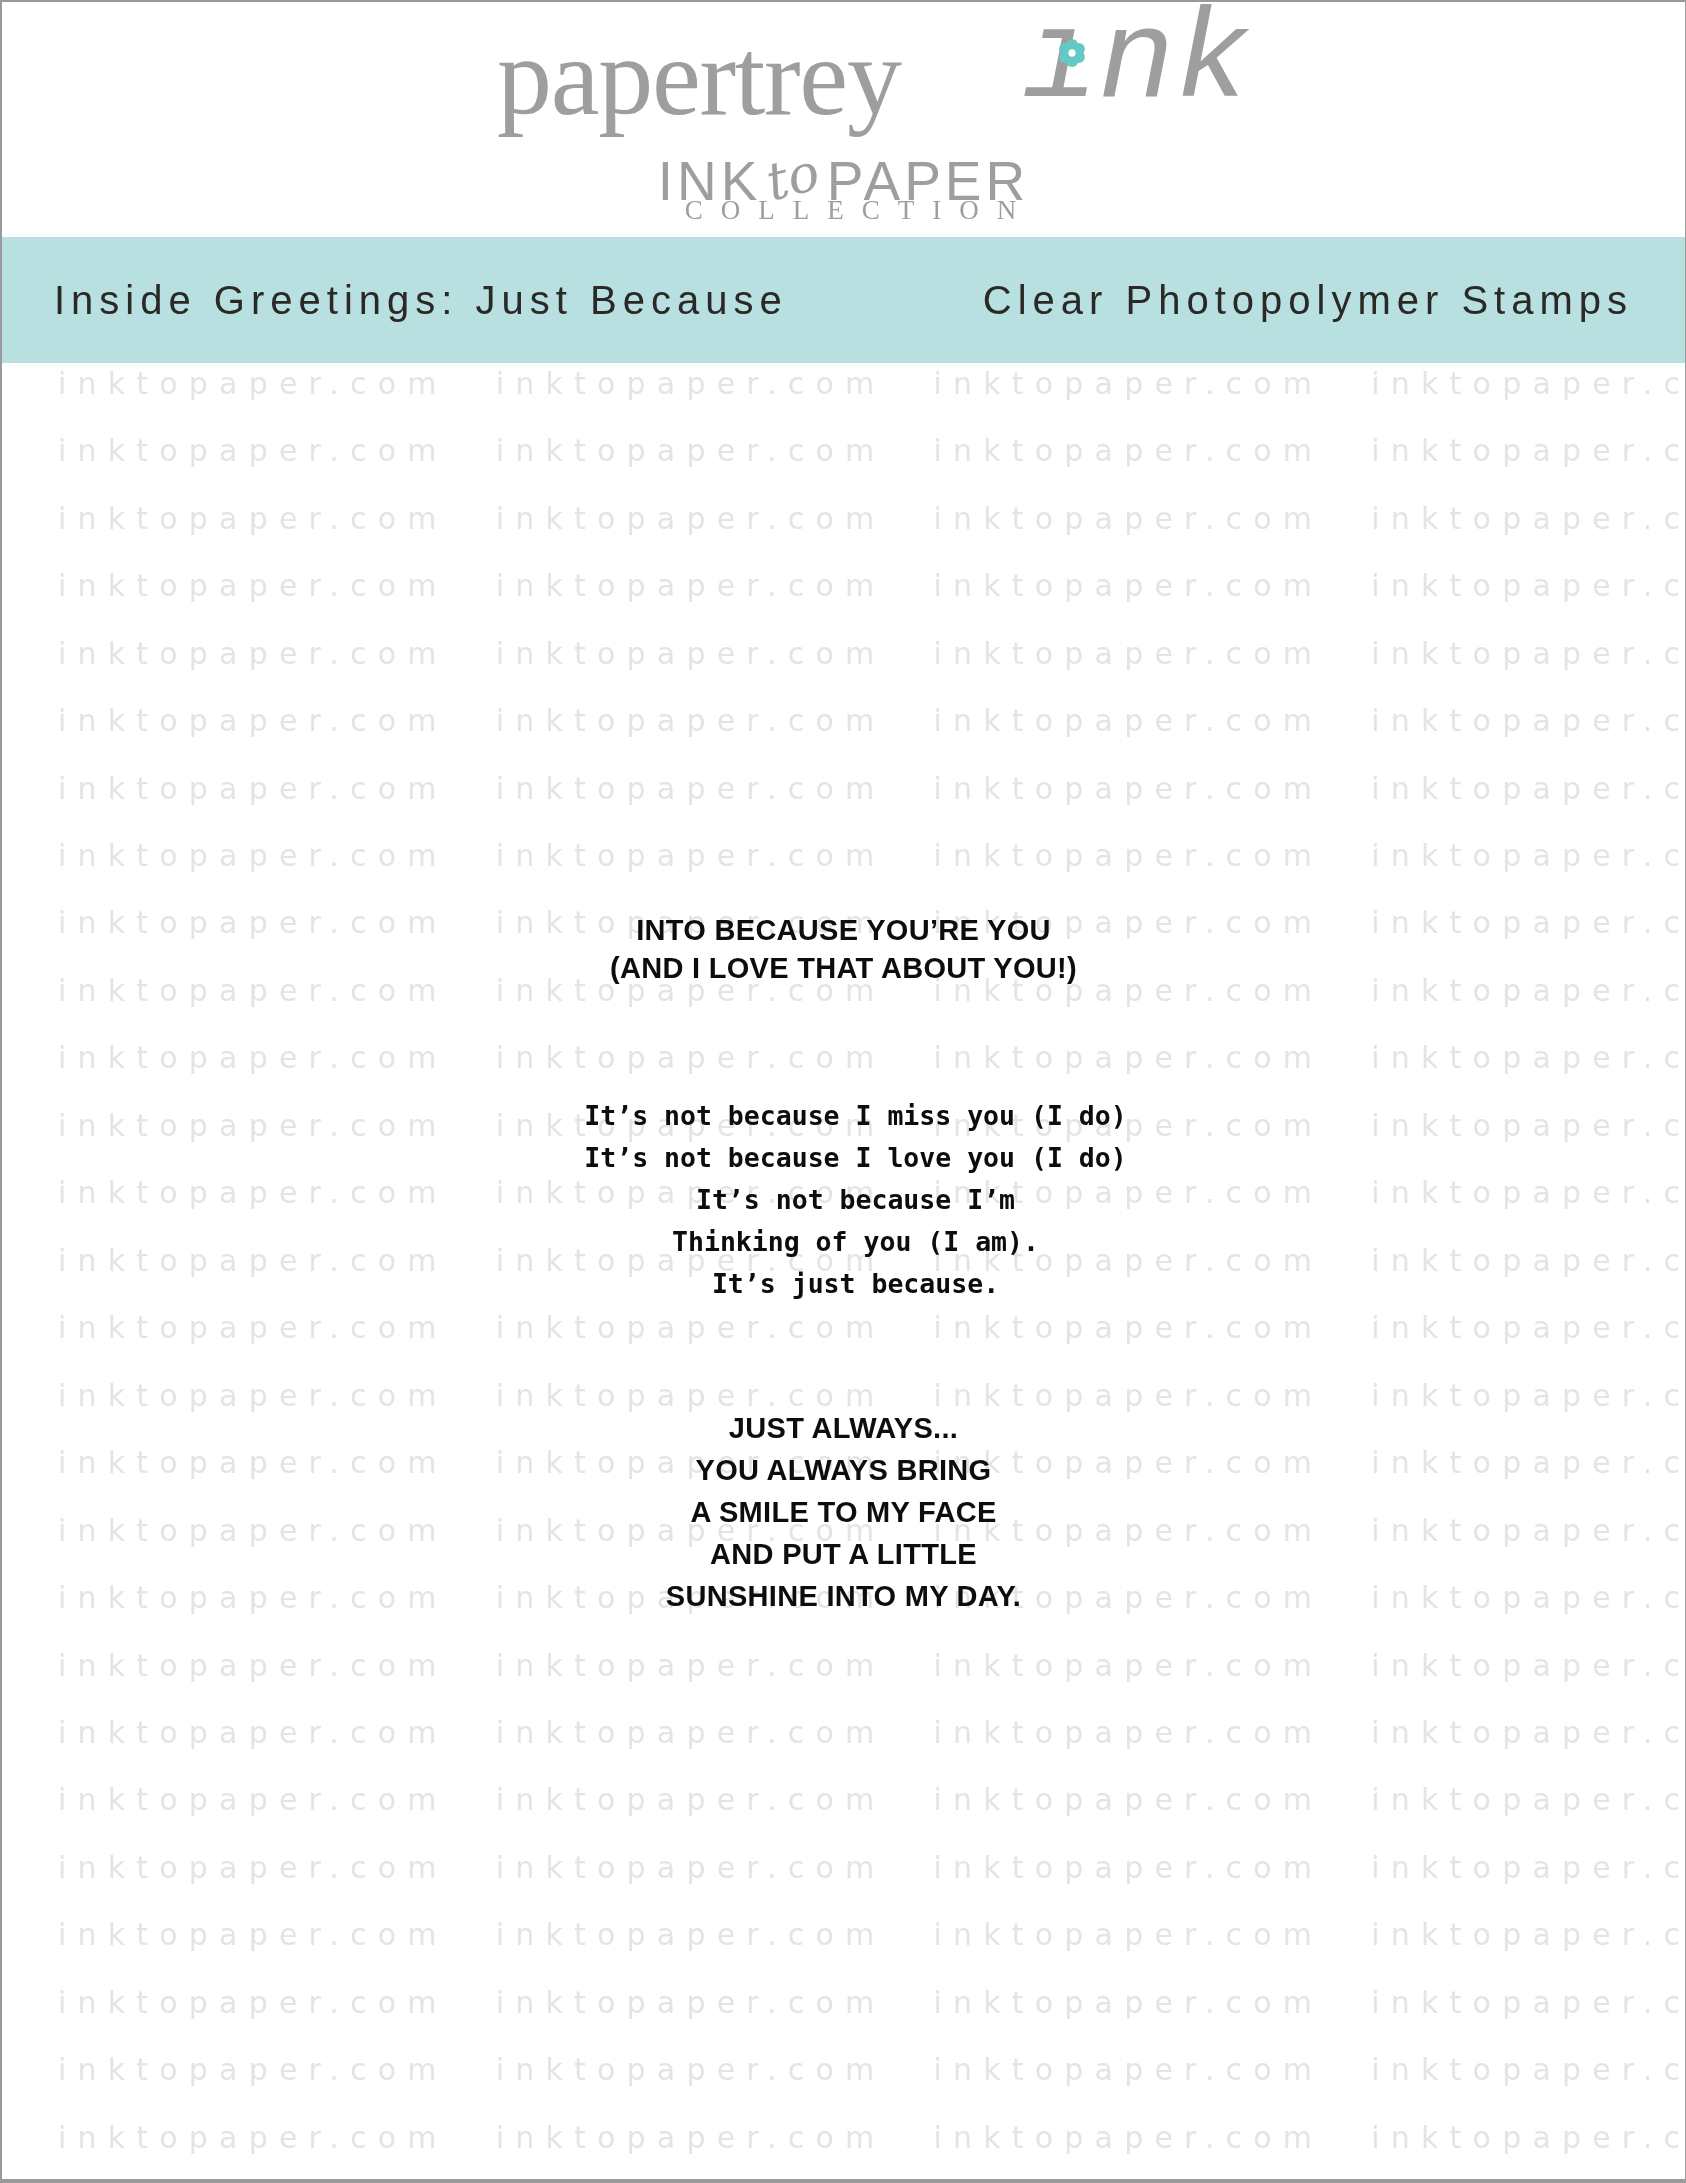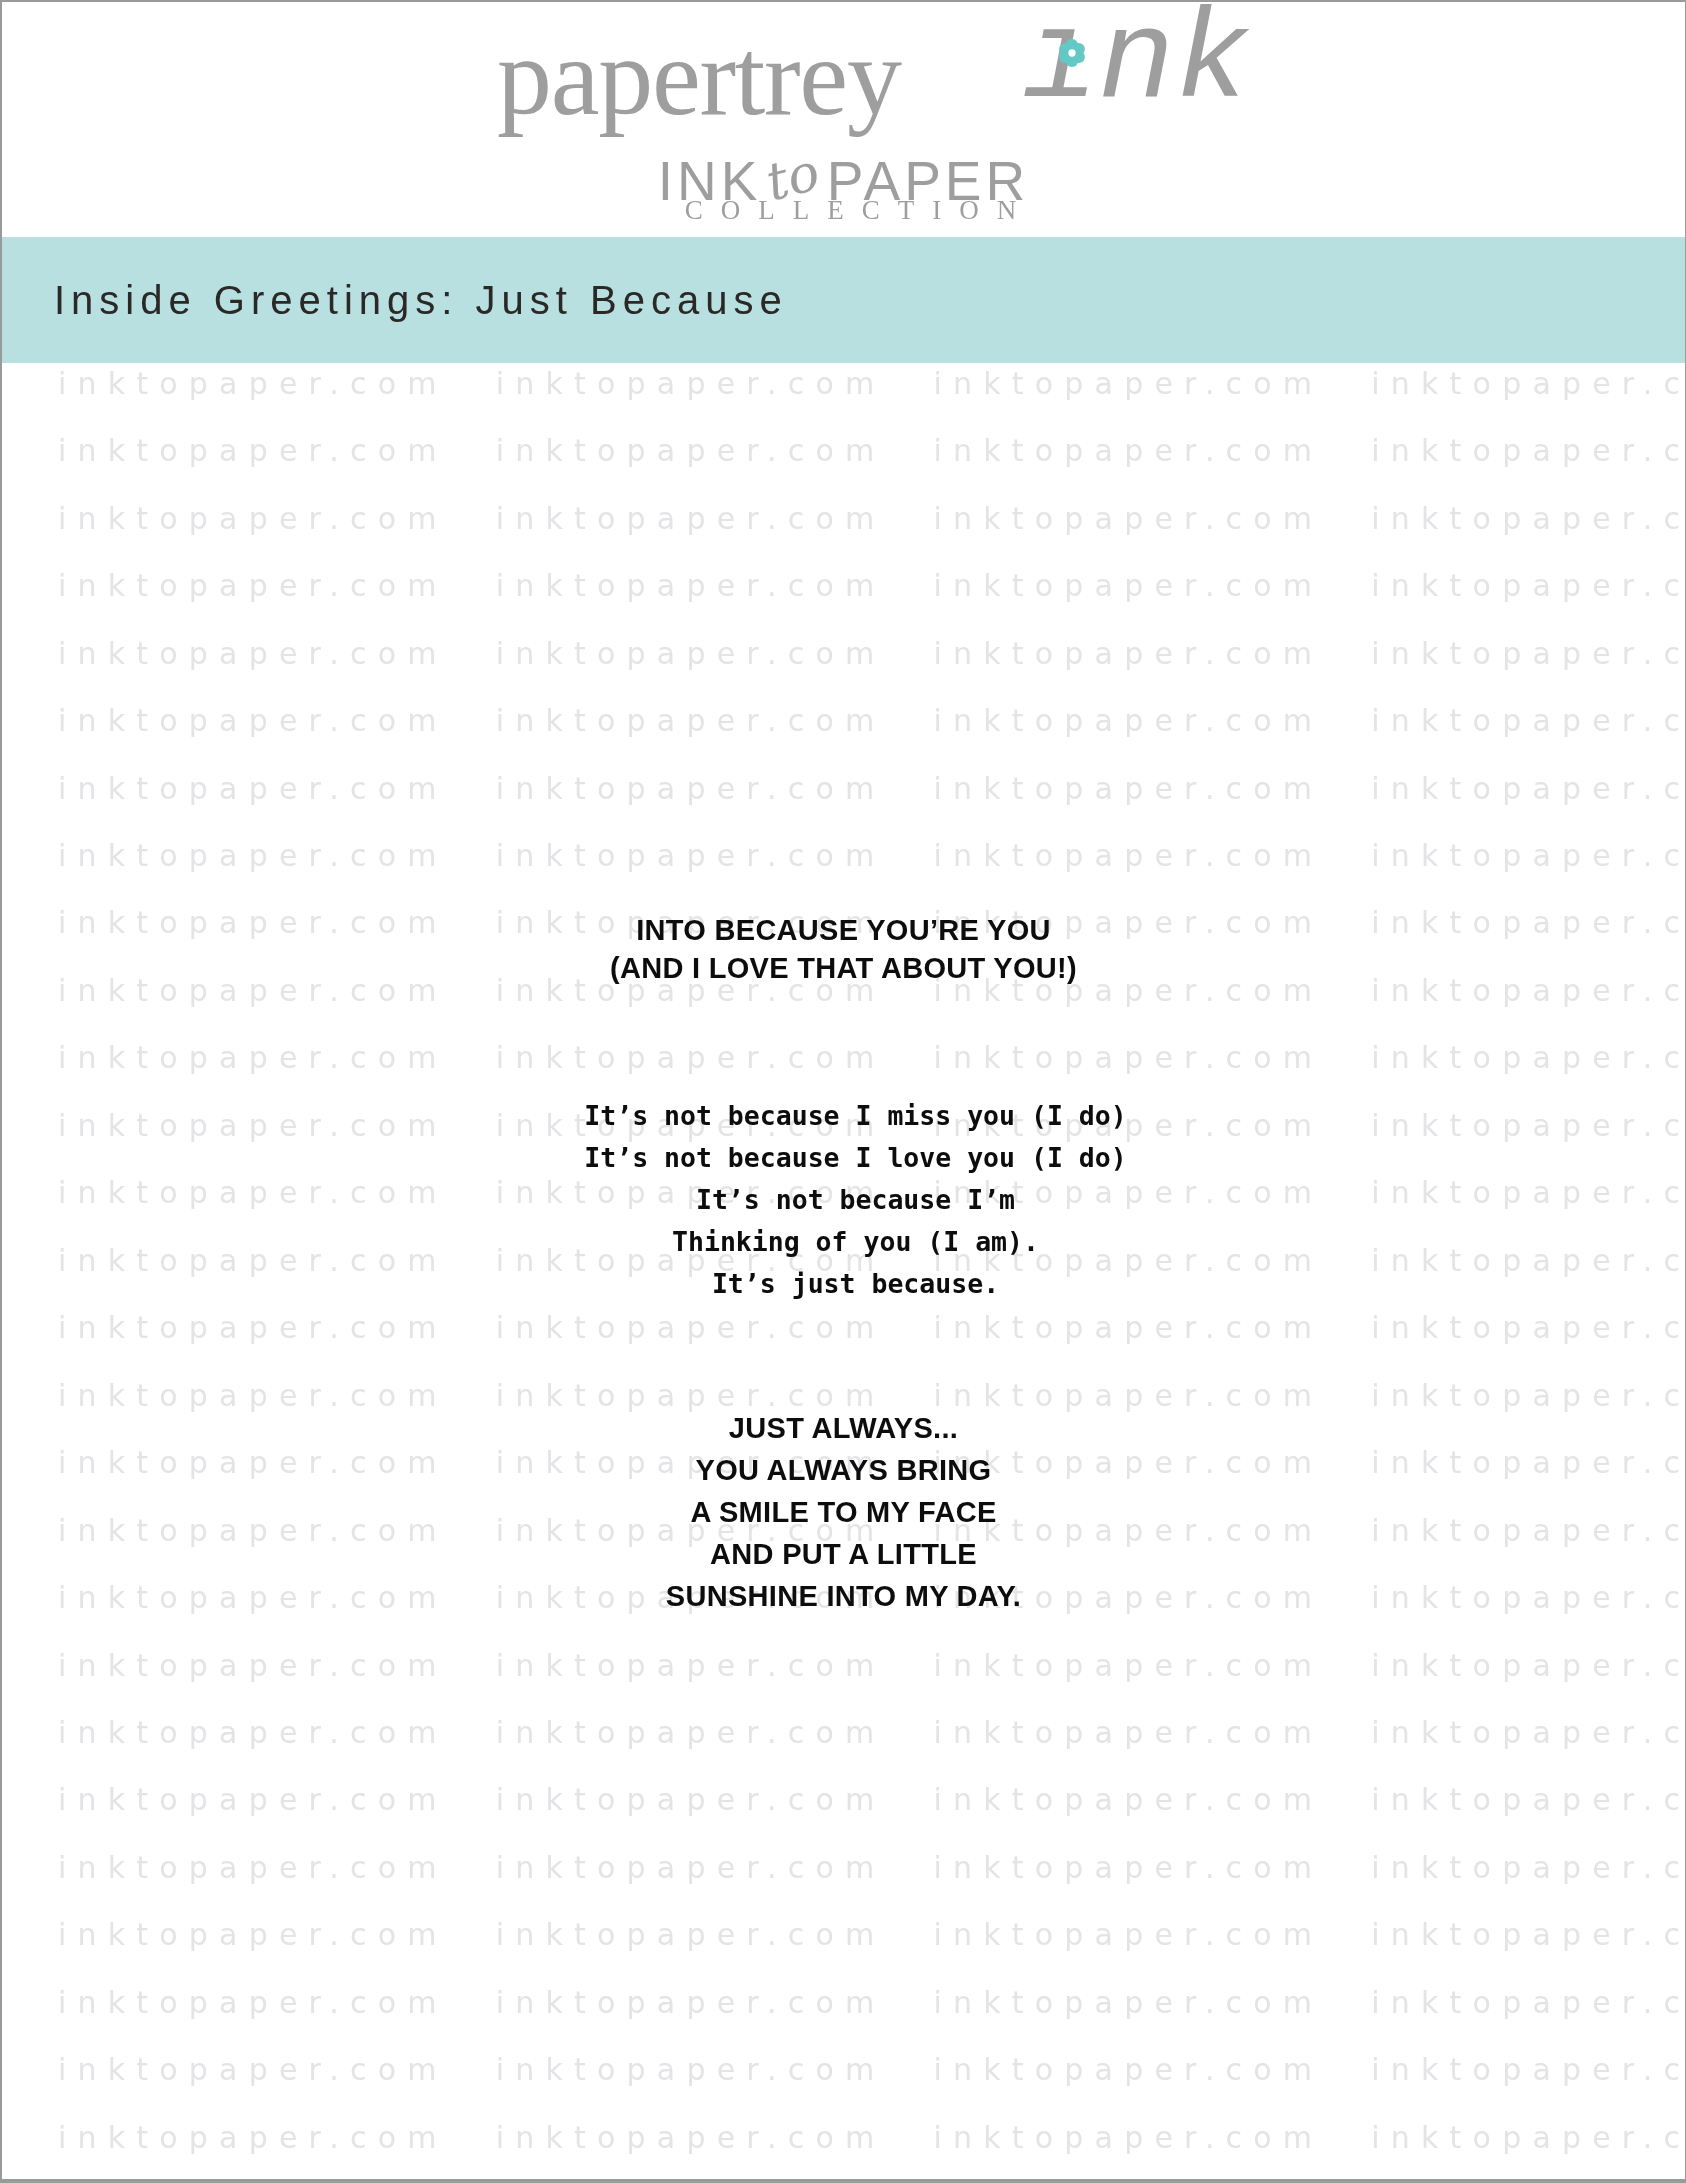--- a/index.html
+++ b/index.html
@@ -279,20 +279,21 @@
     <circle class="hole" cx="50" cy="50" r="13"></circle>
   </svg>
 
   <div class="sub-line">
     <span class="caps">INK</span><span class="to">to</span><span class="caps">PAPER</span>
   </div>
   <div class="collection">COLLECTION</div>
 
   <div class="banner">
     <span>Inside Greetings: Just Because</span>
+    <span>Clear Photopolymer Stamps</span>
   </div>
 
   <div class="sentiment" id="sentiment-0">
       <div>INTO BECAUSE YOU’RE YOU</div>
       <div>(AND I LOVE THAT ABOUT YOU!)</div>
     </div>
   <div class="sentiment" id="sentiment-1">
       <div>It’s not because I miss you (I do)</div>
       <div>It’s not because I love you (I do)</div>
       <div>It’s not because I’m</div>

